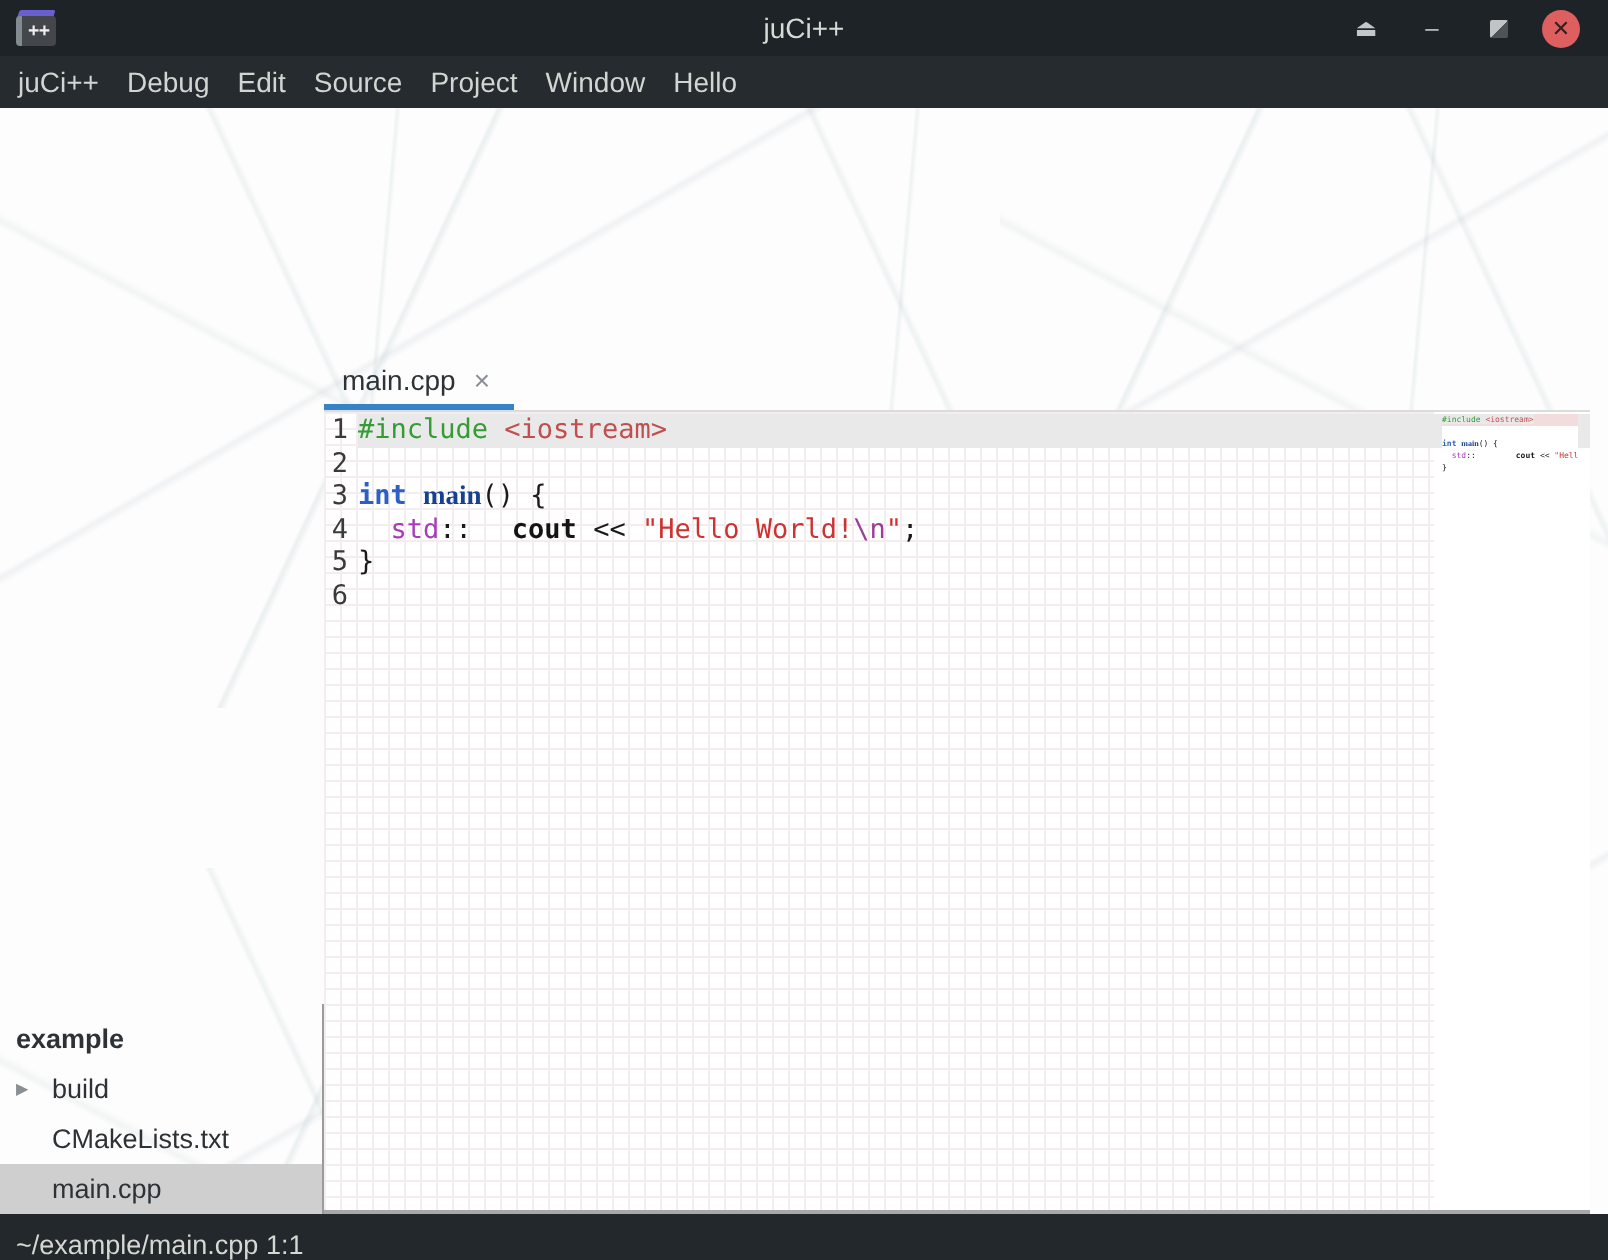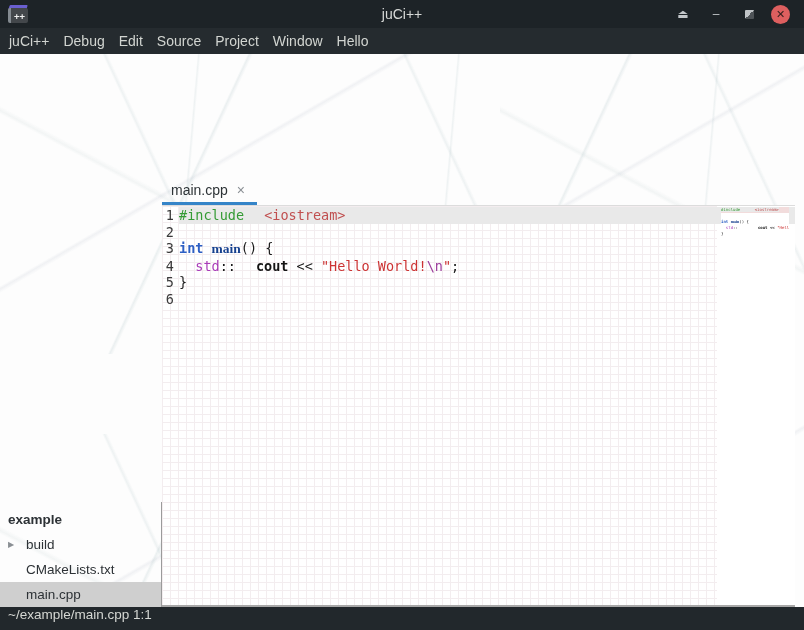--- a/index.html
+++ b/index.html
@@ -72,21 +72,21 @@
       linear-gradient(90deg,#f3edef 1px, transparent 1px);
     background-size:8px 8px; }
   .code { position:relative; padding:1px 0 0 2px;
     font-family:"DejaVu Sans Mono", monospace; font-size:13.5px; line-height:16.6px; }
   .code-line { display:flex; }
   .ln { width:10px; text-align:right; margin-right:5px; color:var(--c-line_number); flex:none; }
   .code-text { white-space:pre; flex:1; }
   .code-line.hl .code-text { background:var(--line-highlight); }
 
   .tok-preprocessor { color:var(--c-preprocessor); }
-  .tok-includepath  { color:var(--c-includepath);margin-left:12px; }
+  .tok-includepath  { color:var(--c-includepath); }
   .tok-type         { color:var(--c-type); font-weight:bold; }
   .tok-function     { color:var(--c-function); font-weight:bold;font-family:Liberation Serif, serif; }
   .tok-namespace    { color:var(--c-namespace); }
   .tok-member       { color:var(--c-member); font-weight:bold;margin-left:20px; }
   .tok-string       { color:var(--c-string); }
   .tok-escape       { color:var(--c-escape); }
   .tok-plain        { color:var(--c-plain); }
 
   
   .minimap { position:absolute; top:1px; right:6px; width:68px;
@@ -94,21 +94,21 @@
     background:#fff; overflow:hidden; }
   .minimap .code-line { display:block; white-space:pre; }
   .minimap .code-line.hl { background:#f2dcdc; }
 
   .hdivider { height:2px; background:#a8a8a8; }
   .bottom-panel { flex:1; }
 
   .right-strip { width:9px; background:#16191c; }
 
   
-  .statusbar { height:23px; background:var(--statusbar-bg); display:flex; align-items:flex-start;
+  .statusbar { height:23px; background:var(--statusbar-bg); display:flex; align-items:flex-end;
     padding-left:8px; color:#d5d7d3; font-size:13.5px; }
 </style>
 </head>
 <body>
 
 <div class="window">
 
   <div class="titlebar">
     <div class="app-logo">
       <span class="logo-top"></span>

